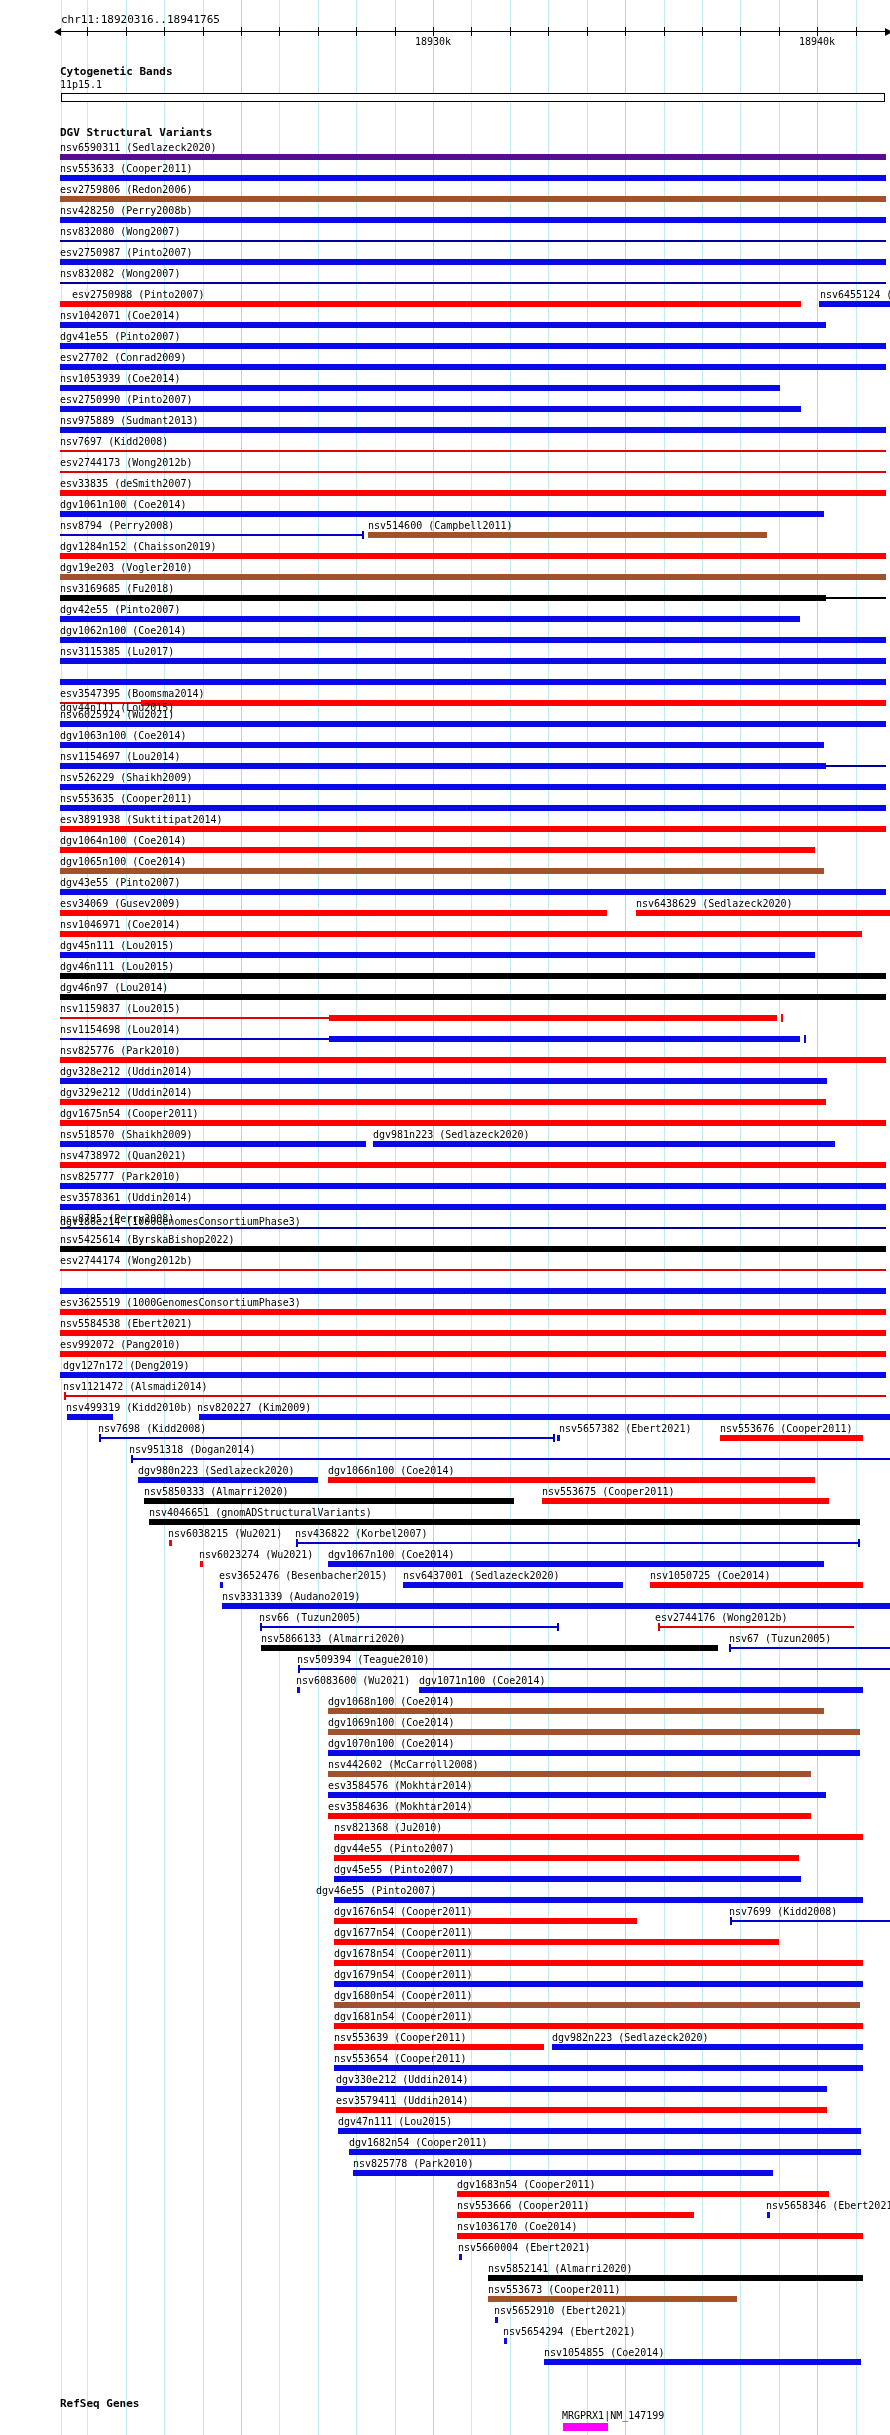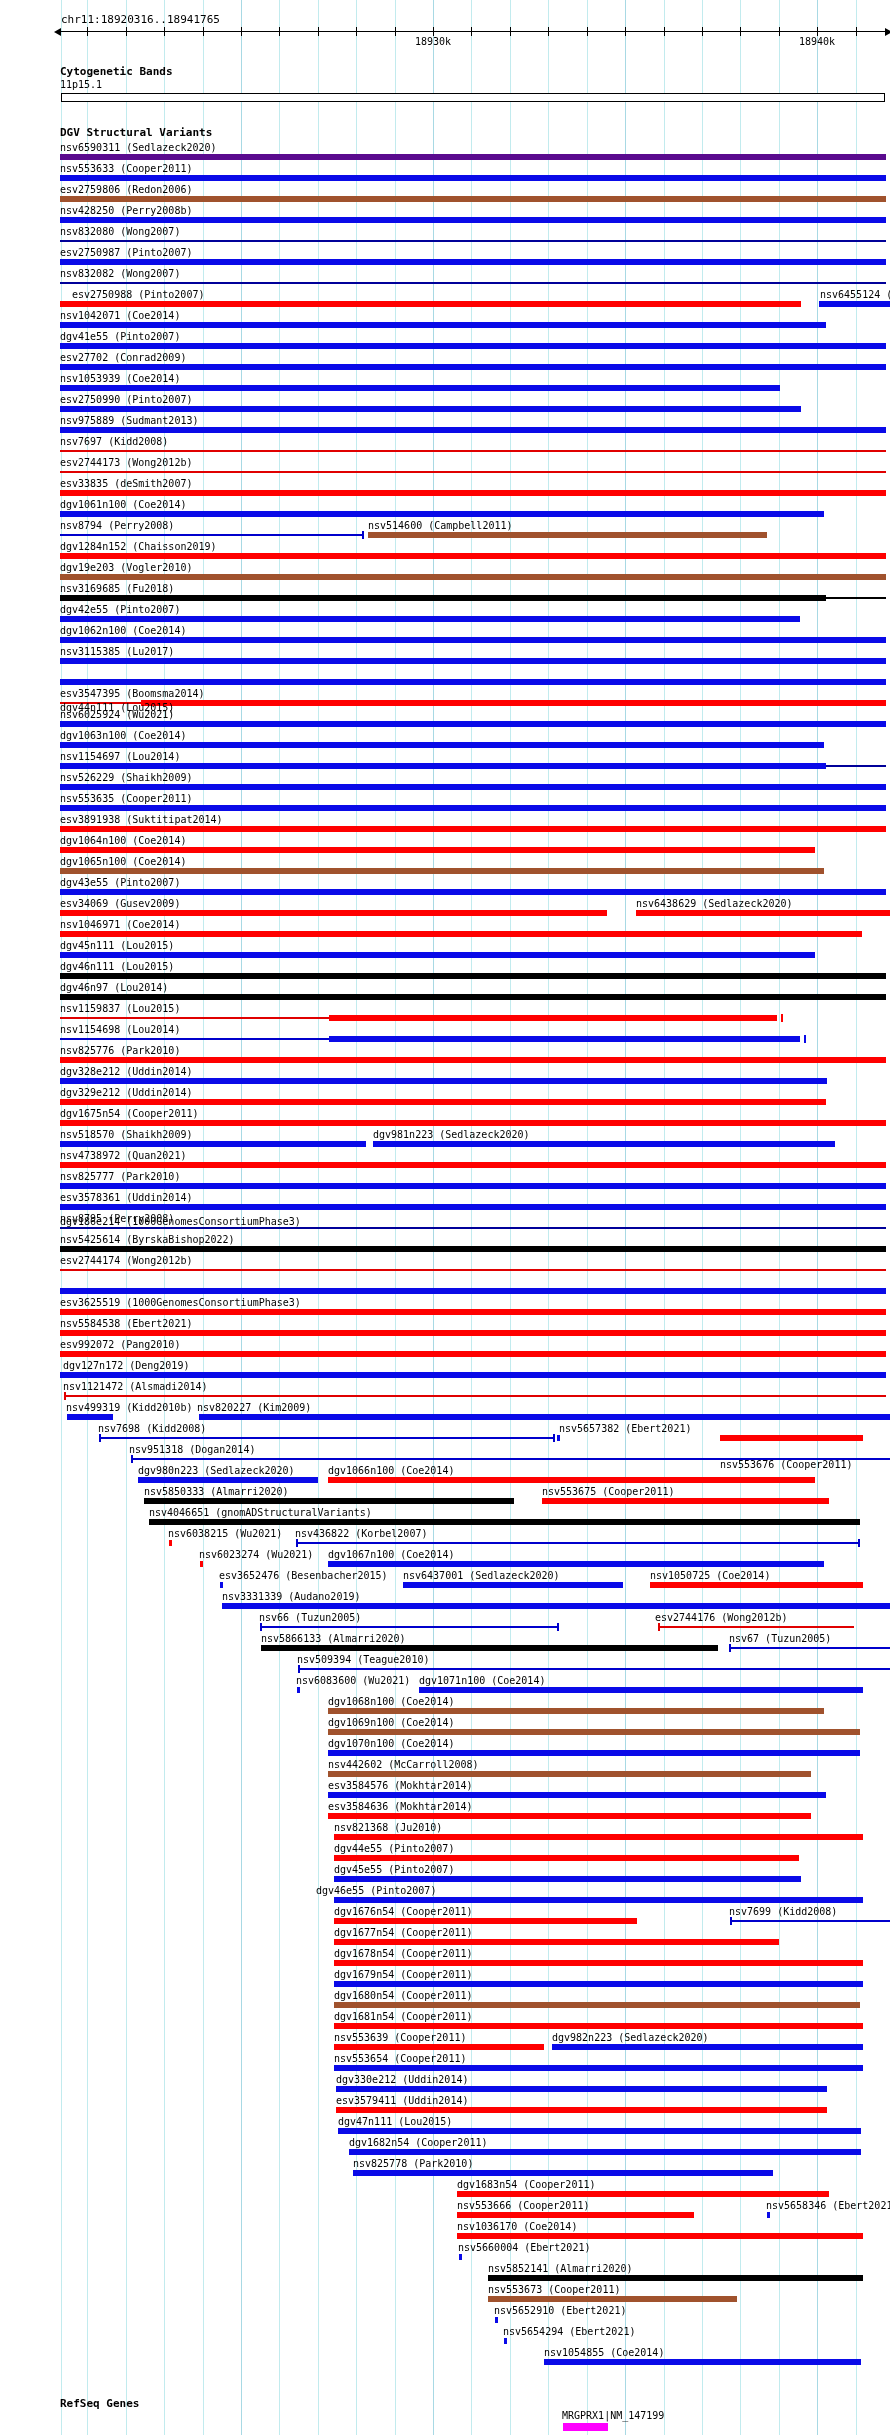--- a/index.html
+++ b/index.html
@@ -348,21 +348,21 @@
         <div class="lbl" style="top: 1403px; left: 197px;">nsv820227 (Kim2009)</div>
         <div class="seg" style="top: 1414px; left: 199px; width: 691px; height: 6px; background: rgb(10, 10, 232);"></div>
       </div>
       <div class="">
         <div class="lbl" style="top: 1424px; left: 98px;">nsv7698 (Kidd2008)</div>
         <div class="seg" style="top: 1434px; left: 99px; width: 2px; height: 8px; background: rgb(0, 0, 204);"></div>
         <div class="seg" style="top: 1437px; left: 99px; width: 454px; height: 2px; background: rgb(0, 0, 204);"></div>
         <div class="seg" style="top: 1434px; left: 553px; width: 2px; height: 8px; background: rgb(0, 0, 204);"></div>
         <div class="seg" style="top: 1435px; left: 557px; width: 3px; height: 6px; background: rgb(10, 10, 232);"></div>
         <div class="lbl" style="top: 1424px; left: 559px;">nsv5657382 (Ebert2021)</div>
-        <div class="lbl" style="top: 1424px; left: 720px; margin-top: 36px;">nsv553676 (Cooper2011)</div>
+        <div class="lbl" style="top: 1424px; left: 720px;">nsv553676 (Cooper2011)</div>
         <div class="seg" style="top: 1435px; left: 720px; width: 143px; height: 6px; background: rgb(255, 0, 0);"></div>
       </div>
       <div class="">
         <div class="lbl" style="top: 1445px; left: 129px;">nsv951318 (Dogan2014)</div>
         <div class="seg" style="top: 1455px; left: 131px; width: 2px; height: 8px; background: rgb(0, 0, 204);"></div>
         <div class="seg" style="top: 1458px; left: 131px; width: 759px; height: 2px; background: rgb(0, 0, 204);"></div>
       </div>
       <div class="">
         <div class="lbl" style="top: 1466px; left: 138px;">dgv980n223 (Sedlazeck2020)</div>
         <div class="seg" style="top: 1477px; left: 138px; width: 180px; height: 6px; background: rgb(10, 10, 232);"></div>

